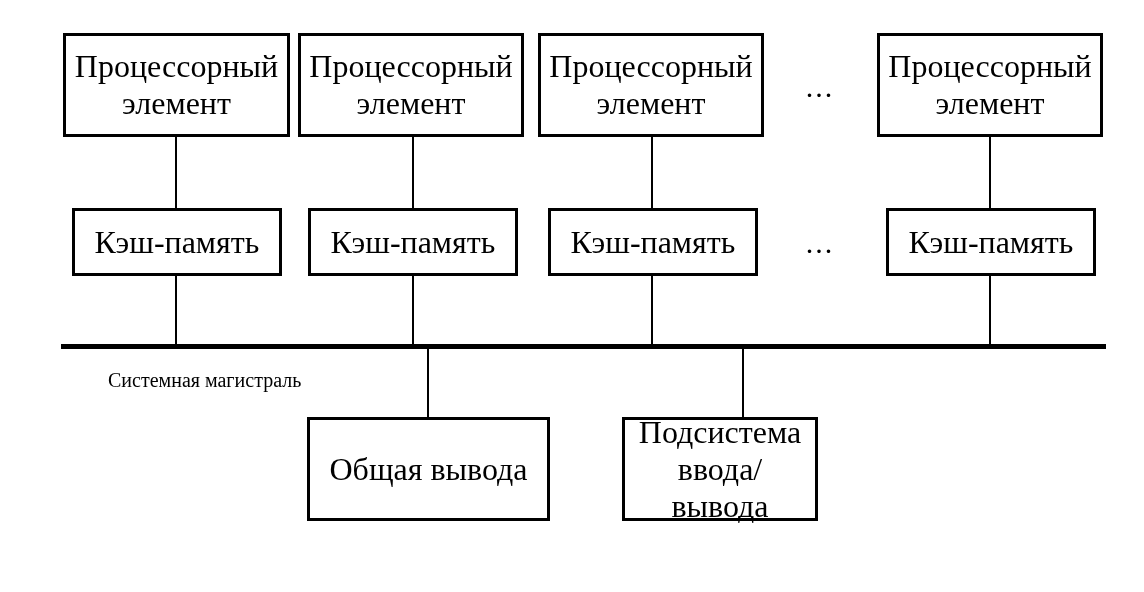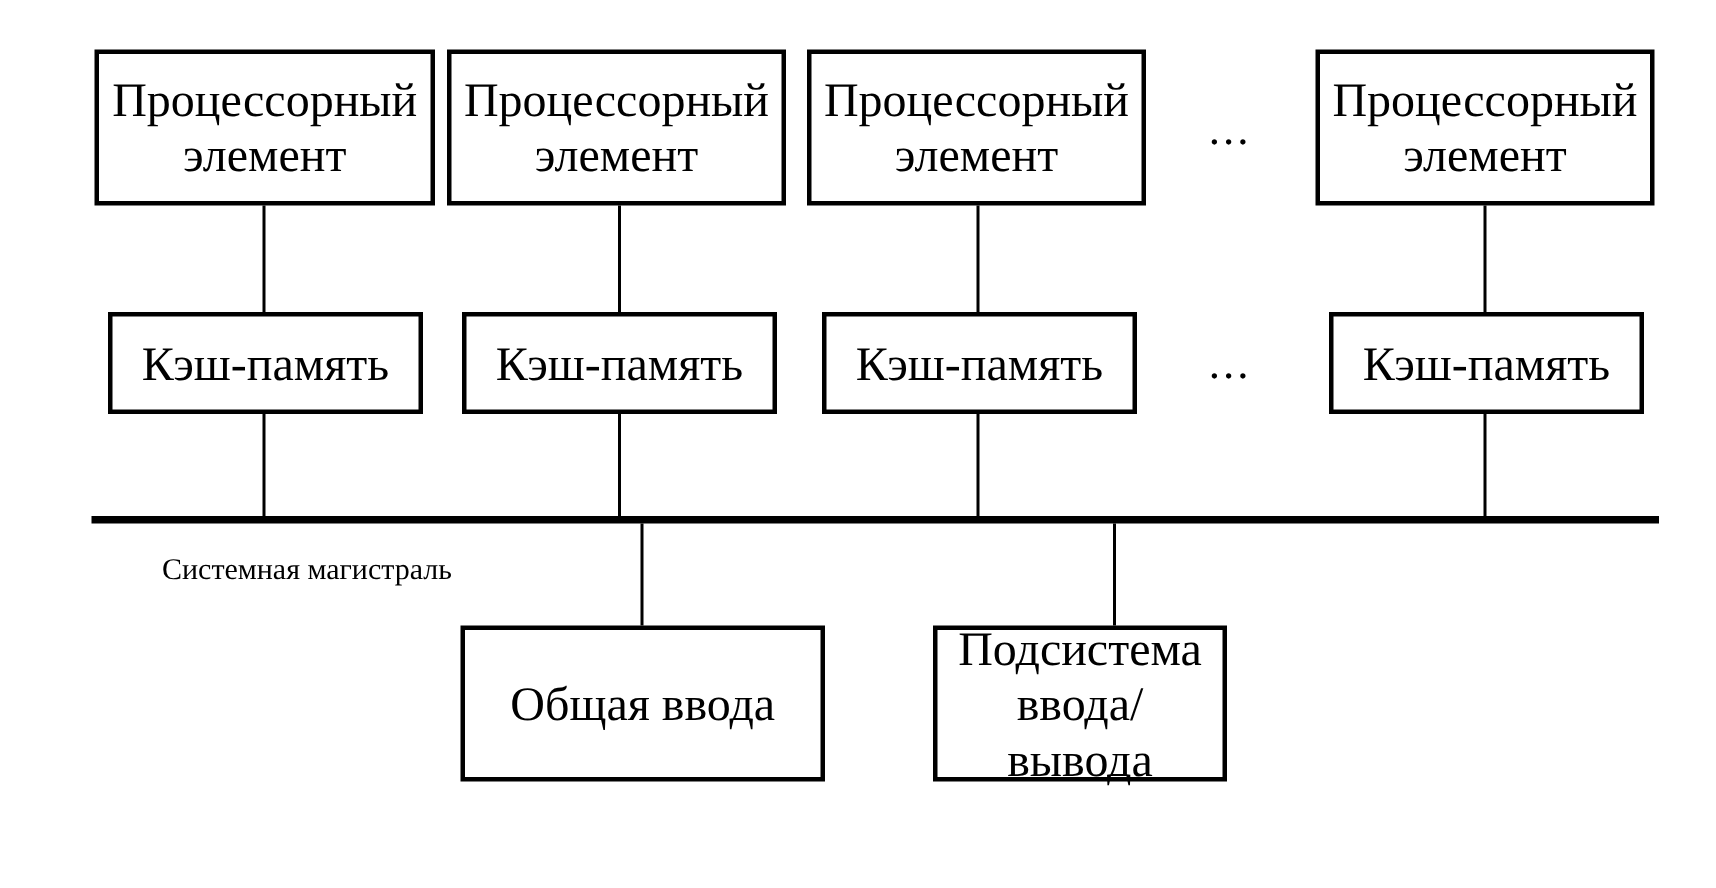--- a/index.html
+++ b/index.html
@@ -133,19 +133,19 @@
   <div class="vline c-bus vx3"></div>
   <div class="vline c-bus vx4"></div>
 
   <div class="bus"></div>
   <div class="bus-label">Системная магистраль</div>
 
   <div class="vline bus-mem"></div>
   <div class="vline bus-io"></div>
 
   <div class="box bottom mem">
-    <span>Общая ввода</span>
+    <span>Общая вывода</span>
   </div>
   <div class="box bottom io">
     <span>Подсистема ввода/вывода</span>
   </div>
 
 </div>
 
 </body></html>

